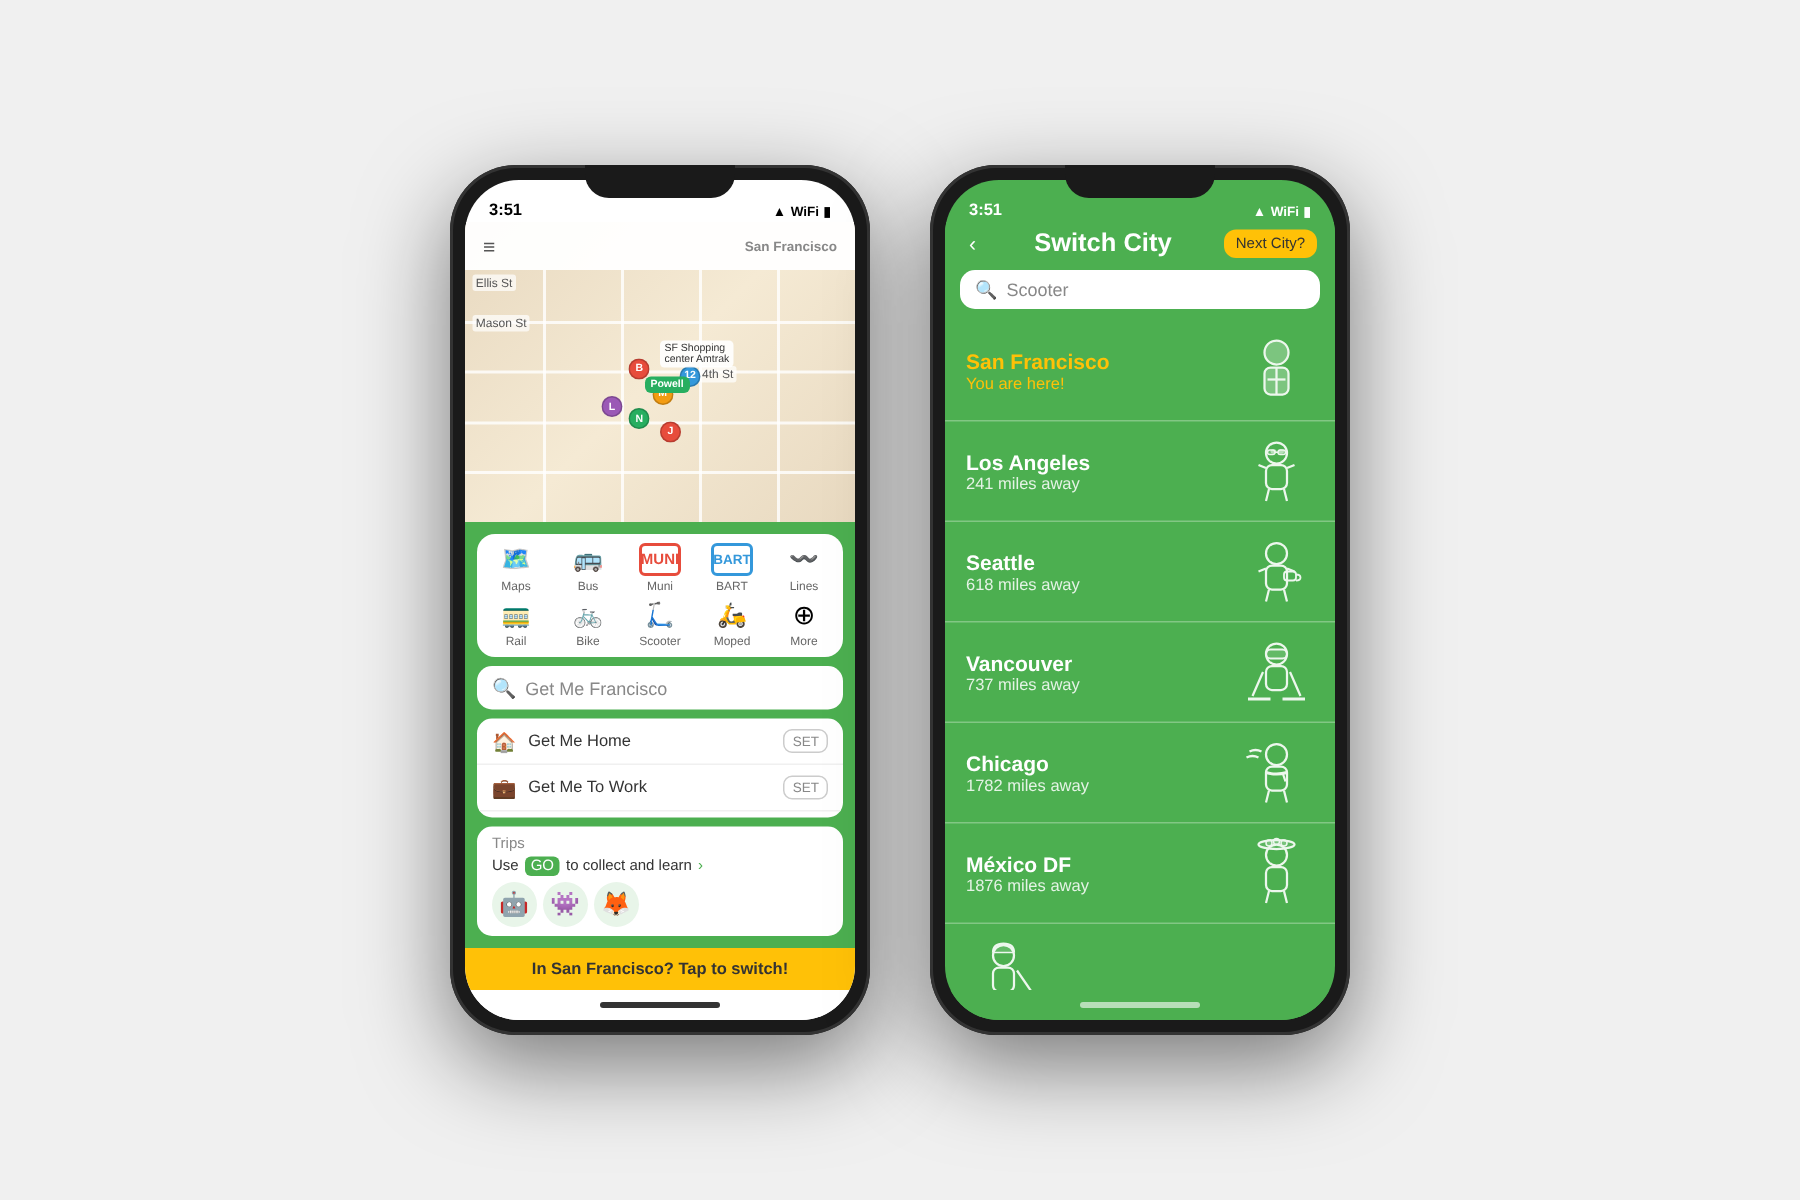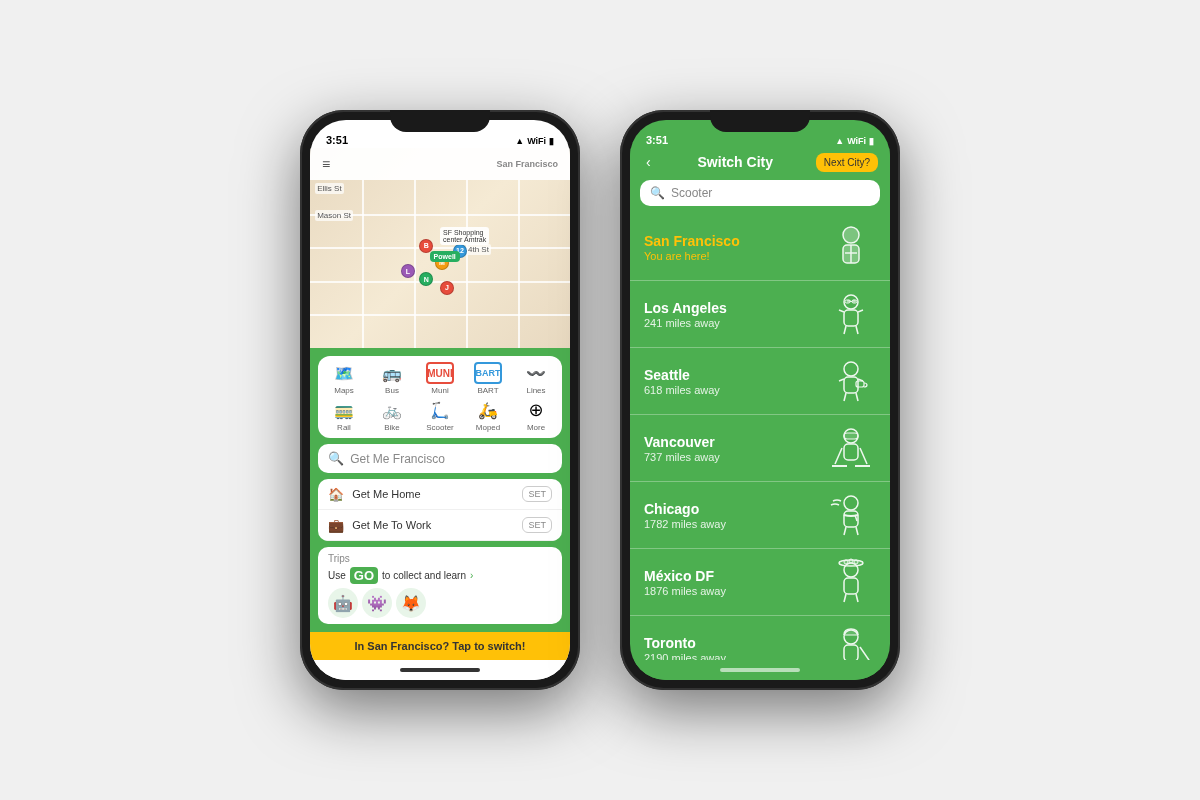--- a/index.html
+++ b/index.html
@@ -209,22 +209,22 @@
     .trips-content {
       display: flex;
       align-items: center;
       gap: 4px;
       font-size: 10px;
       color: #333;
     }
     .go-badge {
       background: #4caf50;
       color: #fff;
-      font-size: 13px;
-      font-weight: 700;
+      font-size: 10px;
+      font-weight: 400;
       padding: 1px 4px;
       border-radius: 4px;
     }
     .trips-arrow { color: #4caf50; }
     .trips-avatars {
       display: flex;
       gap: 4px;
       margin-top: 4px;
     }
     .avatar-circle {
@@ -272,21 +272,21 @@
       flex-shrink: 0;
     }
     .back-btn {
       color: #fff;
       font-size: 14px;
       cursor: pointer;
       padding: 2px 4px;
     }
     .switch-title {
       color: #fff;
-      font-size: 14px;
+      font-size: 17px;
       font-weight: 600;
     }
     .next-city-btn {
       background: #ffc107;
       color: #333;
       font-size: 10px;
       font-weight: 400;
       padding: 4px 8px;
       border-radius: 8px;
       cursor: pointer;
@@ -633,24 +633,20 @@
             <circle cx="29" cy="4" r="2" stroke="white" stroke-width="1" fill="rgba(255,255,255,0.2)"></circle>
             <circle cx="24" cy="3" r="2" stroke="white" stroke-width="1" fill="rgba(255,255,255,0.2)"></circle>
             <rect x="17" y="20" width="14" height="16" rx="4" stroke="white" stroke-width="1.5"></rect>
             <line x1="19" y1="36" x2="17" y2="44" stroke="white" stroke-width="1.5"></line>
             <line x1="29" y1="36" x2="31" y2="44" stroke="white" stroke-width="1.5"></line>
           </svg>
         </div>
       </div>
 
       <div class="city-item" style="border-bottom:none;">
-        <div class="city-info">
-          <div class="city-name">Toronto</div>
-          <div class="city-distance">2190 miles away</div>
-        </div>
         <div class="city-mascot">
           <svg class="mascot-svg" viewBox="0 0 48 48" fill="none" xmlns="http://www.w3.org/2000/svg">
             <circle cx="24" cy="12" r="7" stroke="white" stroke-width="1.5"></circle>
 
             <path d="M17 10 Q17 4 24 4 Q31 4 31 10" stroke="white" stroke-width="1.5" fill="rgba(255,255,255,0.15)"></path>
             <line x1="17" y1="10" x2="31" y2="10" stroke="white" stroke-width="1"></line>
             <rect x="17" y="20" width="14" height="16" rx="4" stroke="white" stroke-width="1.5"></rect>
             <line x1="19" y1="36" x2="17" y2="44" stroke="white" stroke-width="1.5"></line>
             <line x1="29" y1="36" x2="31" y2="44" stroke="white" stroke-width="1.5"></line>
 

